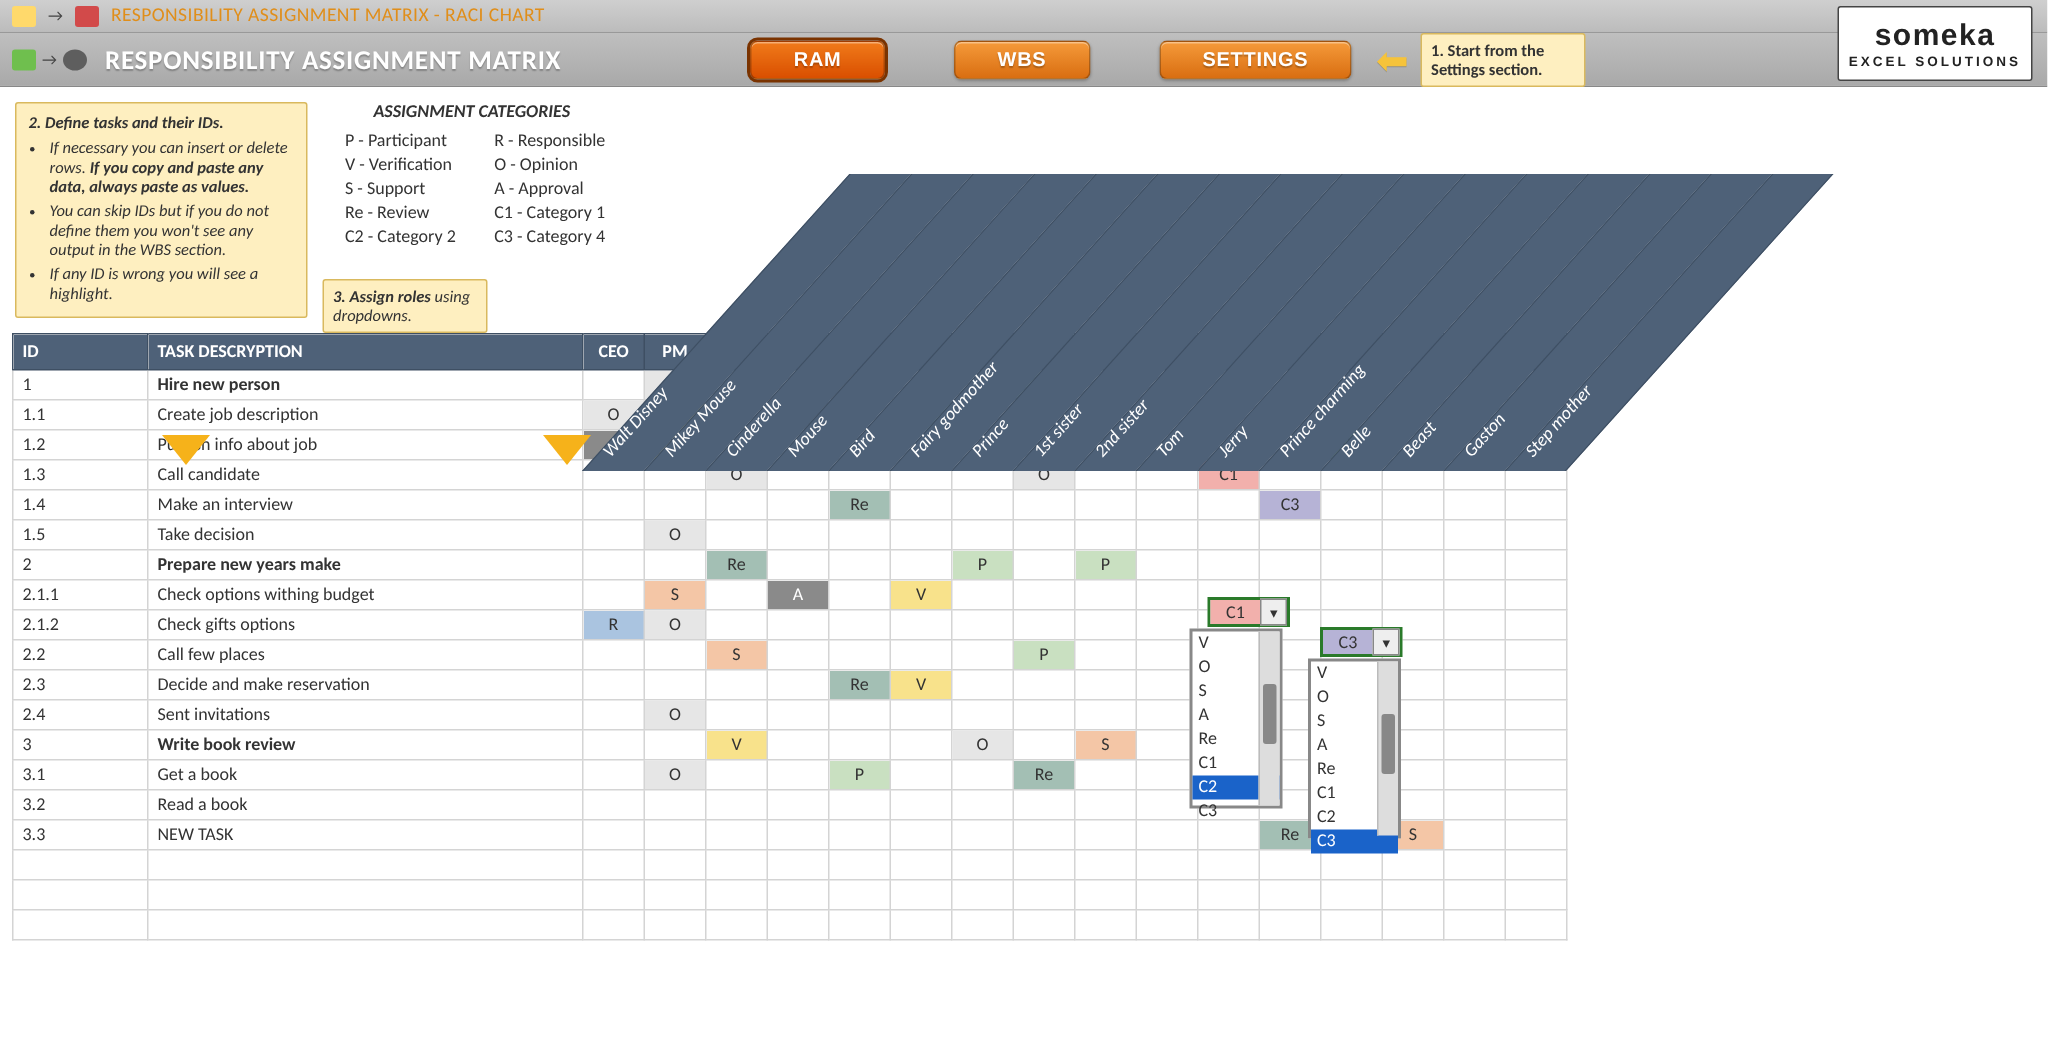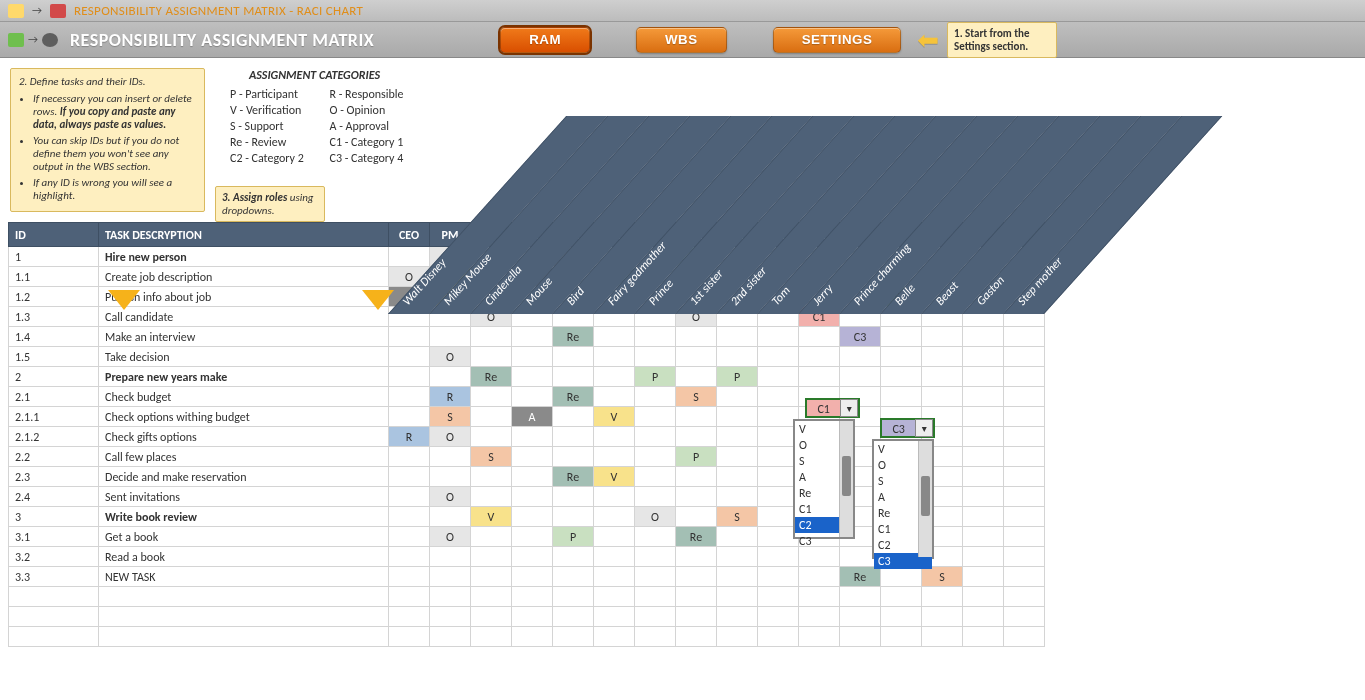--- a/index.html
+++ b/index.html
@@ -97,21 +97,21 @@
     width: 420px;
     display:flex; gap:10px;
     padding: 10px 6px 0 10px;
   }
   .note2 {
     width: 195px;
     background:#feefc0; border:1px solid #d9b95e; border-radius:2px;
     padding:6px 8px; font-size:11px; color:#333;
     font-style: italic;
   }
-  .note2 .t { font-weight:400; font-style: italic;}
+  .note2 .t { font-weight:700; font-style: italic;}
   .note2 ul { padding-left:14px; margin-top:4px;}
   .note2 li { margin-bottom:3px; }
   .categories {
     width: 200px;
     font-size:12px;
   }
   .categories .title { font-weight:700; font-style:italic; text-align:center; margin-bottom:4px;}
   .categories .row { display:flex; }
   .categories .c { width:50%; padding:1px 0;margin-left:15px;}
   .note3 {
@@ -242,20 +242,24 @@
   <div class="header-title">RESPONSIBILITY ASSIGNMENT MATRIX</div>
   <div style="flex:0 0 110px"></div>
   <button class="btn active">RAM</button>
   <div style="width:30px"></div>
   <button class="btn">WBS</button>
   <div style="width:30px"></div>
   <button class="btn">SETTINGS</button>
   <span class="big-arrow-left">⬅</span>
   <div class="note" style="width:110px">
     <strong><span>1. Start from the Settings section.</span></strong>
+  </div>
+  <div class="brand">
+    <div class="b1">someka</div>
+    <div class="b2">EXCEL SOLUTIONS</div>
   </div>
 </div>
 
 <div class="matrix-wrap">
 
   <div class="content">
     <div class="left-area">
       <div>
         <div class="note2">
           <div class="t">2. Define tasks and their IDs.</div>
@@ -523,40 +527,20 @@
           <td class="col-role c-P">P</td>
           <td class="col-role"></td>
           <td class="col-role"></td>
           <td class="col-role"></td>
           <td class="col-role"></td>
           <td class="col-role"></td>
           <td class="col-role"></td>
           <td class="col-role"></td>
         </tr>
         <tr>
-          <td class="col-id">2.1</td>
-          <td class="col-task">Check budget</td>
-          <td class="col-role"></td>
-          <td class="col-role c-R">R</td>
-          <td class="col-role"></td>
-          <td class="col-role"></td>
-          <td class="col-role c-Re">Re</td>
-          <td class="col-role"></td>
-          <td class="col-role"></td>
-          <td class="col-role c-S">S</td>
-          <td class="col-role"></td>
-          <td class="col-role"></td>
-          <td class="col-role"></td>
-          <td class="col-role"></td>
-          <td class="col-role"></td>
-          <td class="col-role"></td>
-          <td class="col-role"></td>
-          <td class="col-role"></td>
-        </tr>
-        <tr>
           <td class="col-id">2.1.1</td>
           <td class="col-task">Check options withing budget</td>
           <td class="col-role"></td>
           <td class="col-role c-S">S</td>
           <td class="col-role"></td>
           <td class="col-role c-A">A</td>
           <td class="col-role"></td>
           <td class="col-role c-V">V</td>
           <td class="col-role"></td>
           <td class="col-role"></td>

